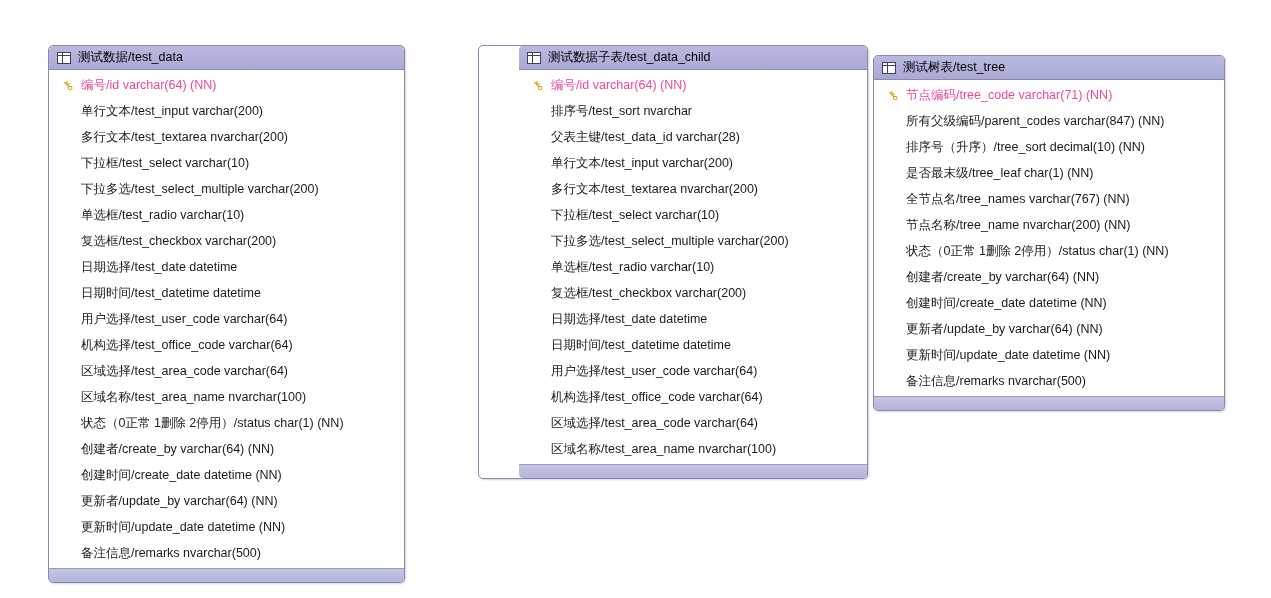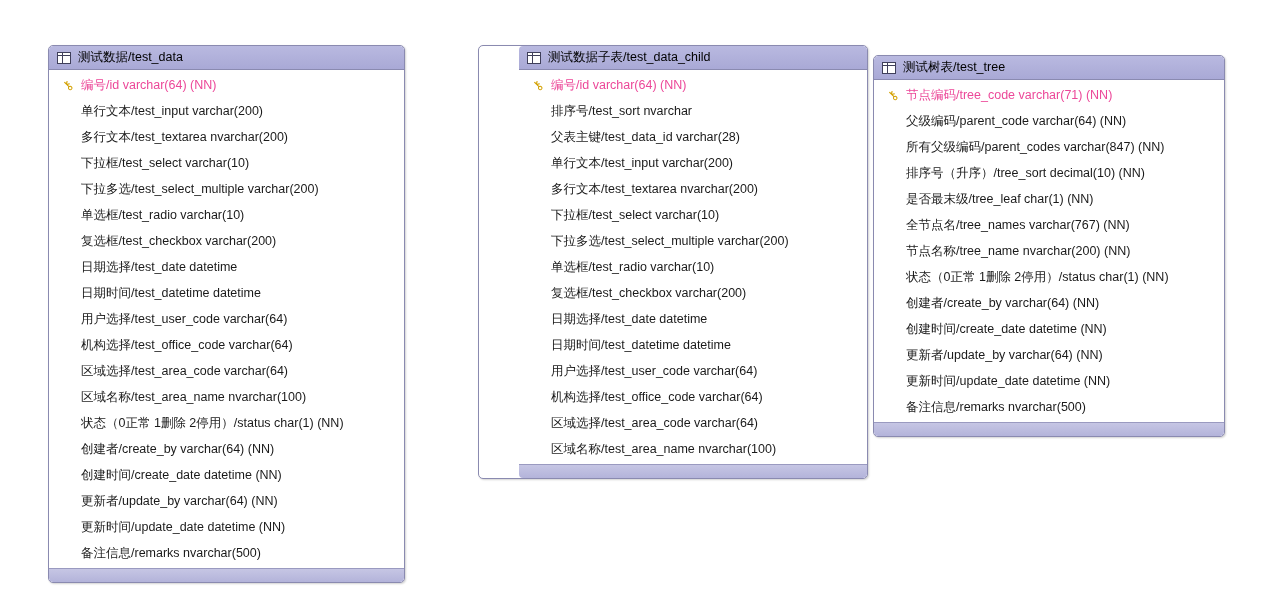--- a/index.html
+++ b/index.html
@@ -272,24 +272,20 @@
       </div>
       <div class="entity-body">
         <div class="attr pk">
           <span class="key-slot">
             <span class="key-icon">⚷</span>
           </span>
           <span class="attr-label">节点编码/tree_code varchar(71) (NN)</span>
         </div>
         <div class="attr">
           <span class="key-slot"></span>
-          <span class="attr-label">父级编码/parent_code varchar(64) (NN)</span>
-        </div>
-        <div class="attr">
-          <span class="key-slot"></span>
           <span class="attr-label">所有父级编码/parent_codes varchar(847) (NN)</span>
         </div>
         <div class="attr">
           <span class="key-slot"></span>
           <span class="attr-label">排序号（升序）/tree_sort decimal(10) (NN)</span>
         </div>
         <div class="attr">
           <span class="key-slot"></span>
           <span class="attr-label">是否最末级/tree_leaf char(1) (NN)</span>
         </div>

